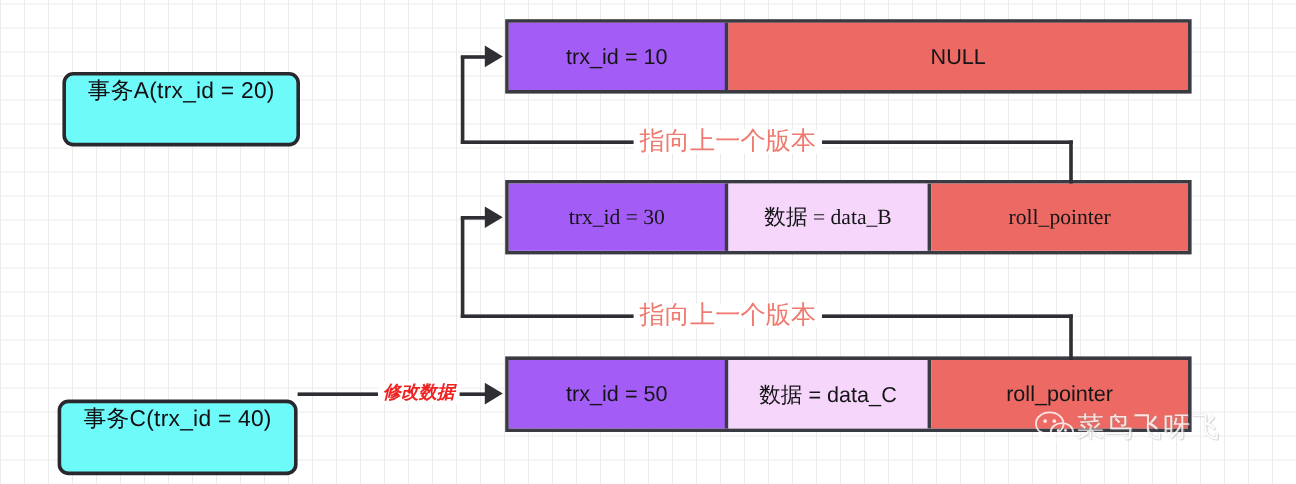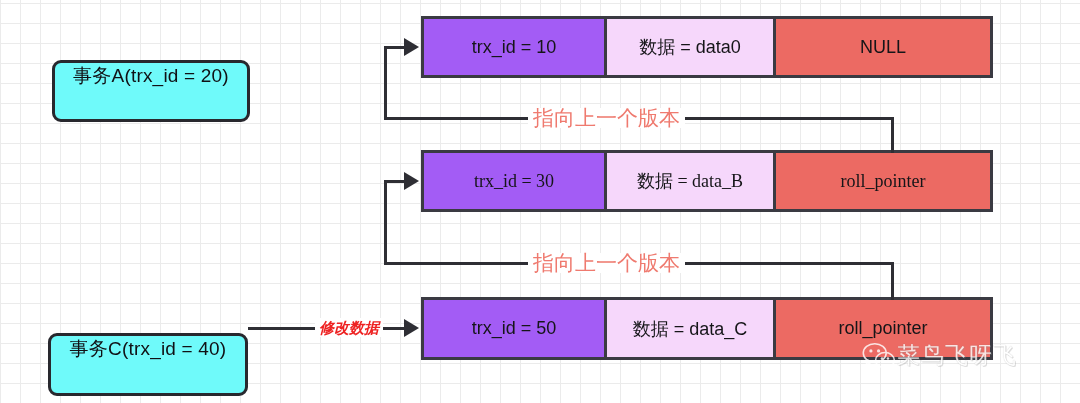--- a/index.html
+++ b/index.html
@@ -137,23 +137,20 @@
   </div>
 
   <div class="txn-box" style="left:48px; top:297px; width:200px; height:63px;margin-top:36px;">
     <span>事务C(trx_id = 40)</span>
   </div>
 
   <div class="record-row" style="left:421px; top:16px; width:572px; height:62px;">
     <div class="cell cell-trx">
       <span>trx_id = 10</span>
     </div>
-    <div class="cell cell-data">
-      <span>数据 = data0</span>
-    </div>
     <div class="cell cell-ptr">
       <span>NULL</span>
     </div>
   </div>
 
   <div class="record-row" style="left:421px; top:150px; width:572px; height:62px;font-family:Liberation Serif, serif;">
     <div class="cell cell-trx">
       <span>trx_id = 30</span>
     </div>
     <div class="cell cell-data">

